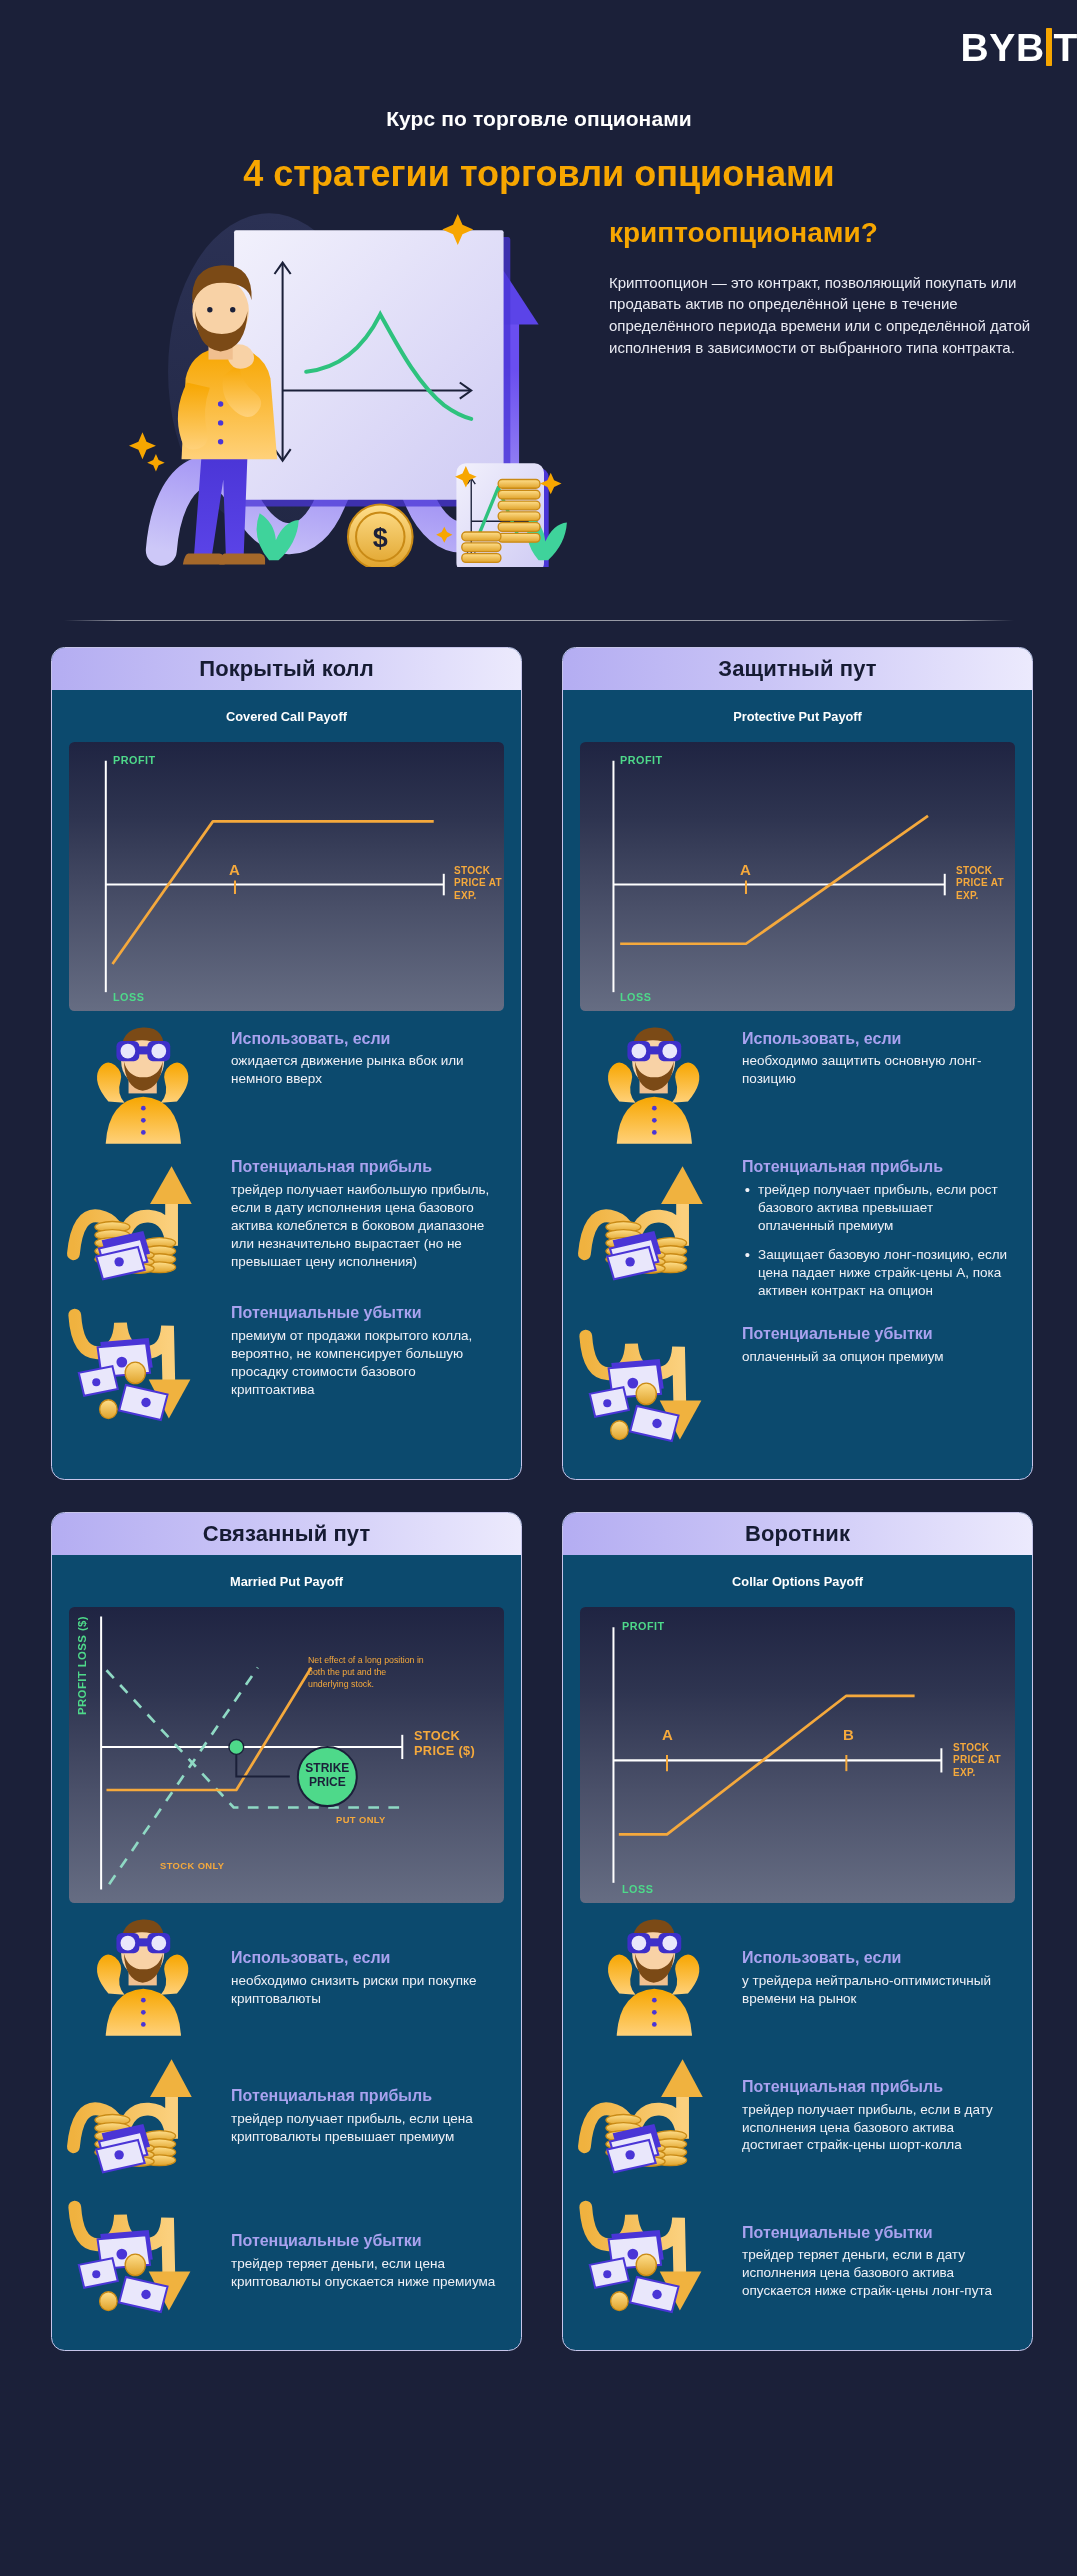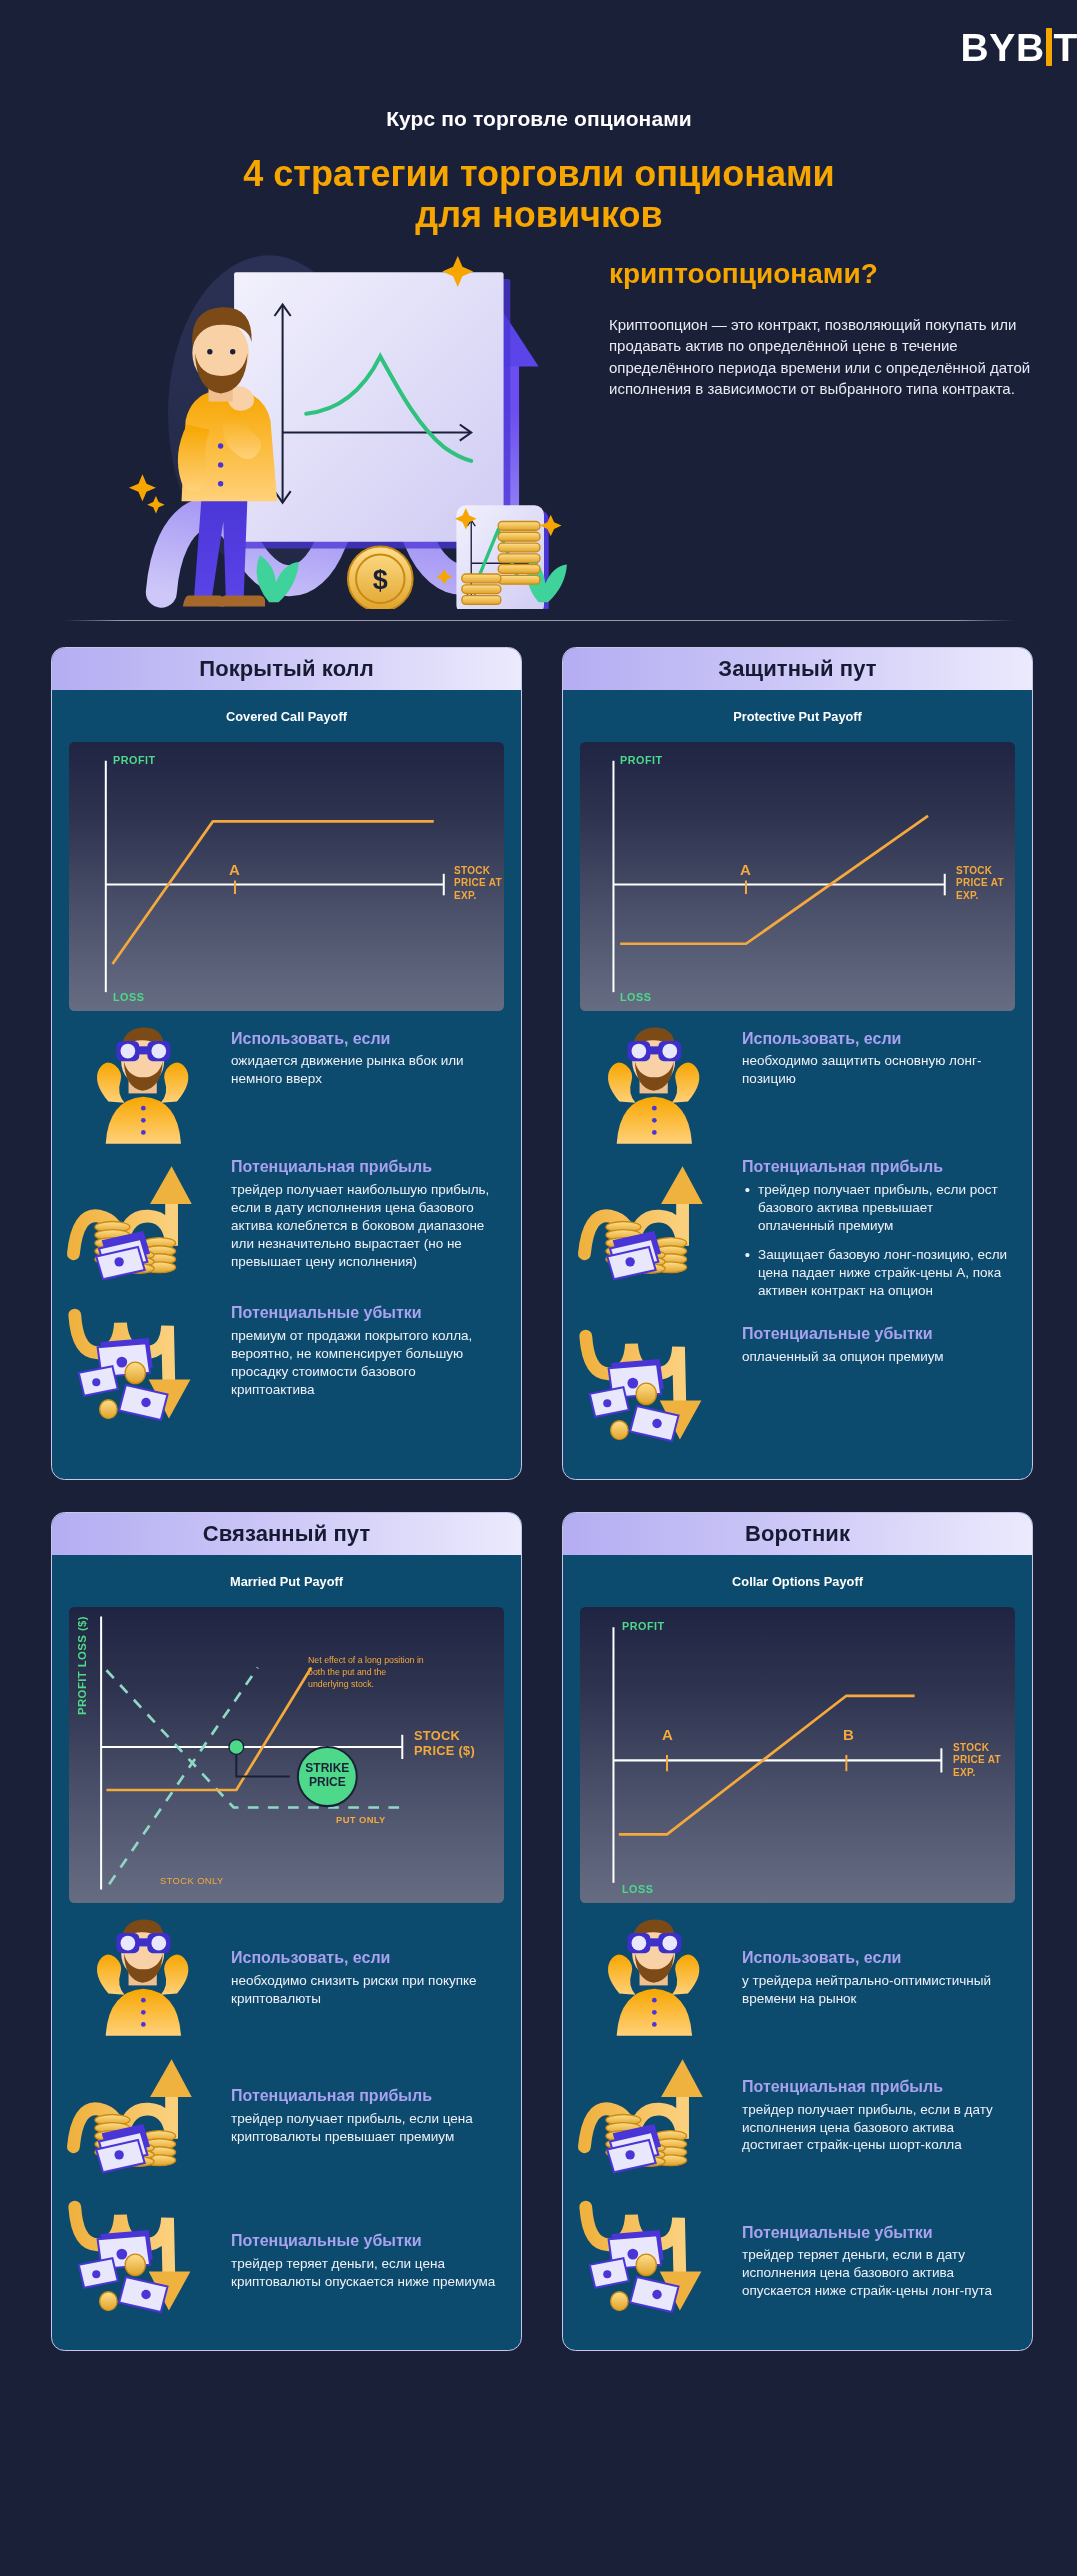--- a/index.html
+++ b/index.html
@@ -112,21 +112,20 @@
 
 <div class="logo-wrap">
   <div class="logo">
     <span>BYB</span><span class="bar"></span><span>T</span>
   </div>
 </div>
 
 <div class="kicker">Курс по торговле опционами</div>
 <div class="headline">
   <div>4 стратегии торговли опционами</div>
-  <div>для новичков</div>
 </div>
 
 <div class="hero">
 
   <div class="hero-illus">
     <svg viewBox="0 0 800 530" xmlns="http://www.w3.org/2000/svg">
       <defs>
         <linearGradient id="blobG" x1="0" y1="0" x2="0" y2="1">
           <stop offset="0" stop-color="#2b3154"></stop>
             <stop offset="1" stop-color="#222845"></stop>
@@ -539,21 +538,21 @@
         <path d="M250 208 L250 252 L330 252" stroke="#1b2039" stroke-width="3" fill="none"></path>
         <circle cx="250" cy="208" r="11" fill="#4ED98A" stroke="#1b2039" stroke-width="2"></circle>
         <circle cx="386" cy="252" r="44" fill="#4ED98A" stroke="#1b2039" stroke-width="3"></circle>
         <text x="386" y="246" font-family="'Liberation Sans',sans-serif" font-size="18" font-weight="700" fill="#1b2039" text-anchor="middle">STRIKE</text>
         <text x="386" y="266" font-family="'Liberation Sans',sans-serif" font-size="18" font-weight="700" fill="#1b2039" text-anchor="middle">PRICE</text>
       </svg>
       <div style="position:absolute;left:6.7px;top:108px;transform:rotate(-90deg);transform-origin:left top;font-size:11.4px;font-weight:700;color:#4ED98A;letter-spacing:0.4px;white-space:nowrap">PROFIT LOSS ($)</div>
       <div style="position:absolute;left:239px;top:48px;font-size:8.8px;line-height:1.35;color:#F5A93C;width:121px;font-weight:400">Net effect of a long position in both the put and the underlying stock.</div>
       <div style="position:absolute;left:345px;top:121px;font-size:12.8px;font-weight:700;color:#F5A93C;line-height:1.2;width:74px;letter-spacing:0.3px">STOCK PRICE ($)</div>
       <div style="position:absolute;left:267px;top:207px;font-size:9.4px;font-weight:700;color:#F5A93C;letter-spacing:0.4px">PUT ONLY</div>
-      <div style="position:absolute;left:91px;top:268px;font-size:9.4px;font-weight:400;color:#F5A93C;letter-spacing:0.4px">STOCK ONLY</div>
+      <div style="position:absolute;left:91px;top:253px;font-size:9.4px;font-weight:700;color:#F5A93C;letter-spacing:0.4px">STOCK ONLY</div>
     </div>
 
     <div class="rows va-center">
       <div class="row">
         <div class="row-icon">
           <svg viewBox="0 0 235 175">
             <defs>
                 <linearGradient id="sh3" x1="0" y1="1" x2="0" y2="0">
                   <stop offset="0" stop-color="#ffd17a"></stop>
                   <stop offset="1" stop-color="#f7a600"></stop>

